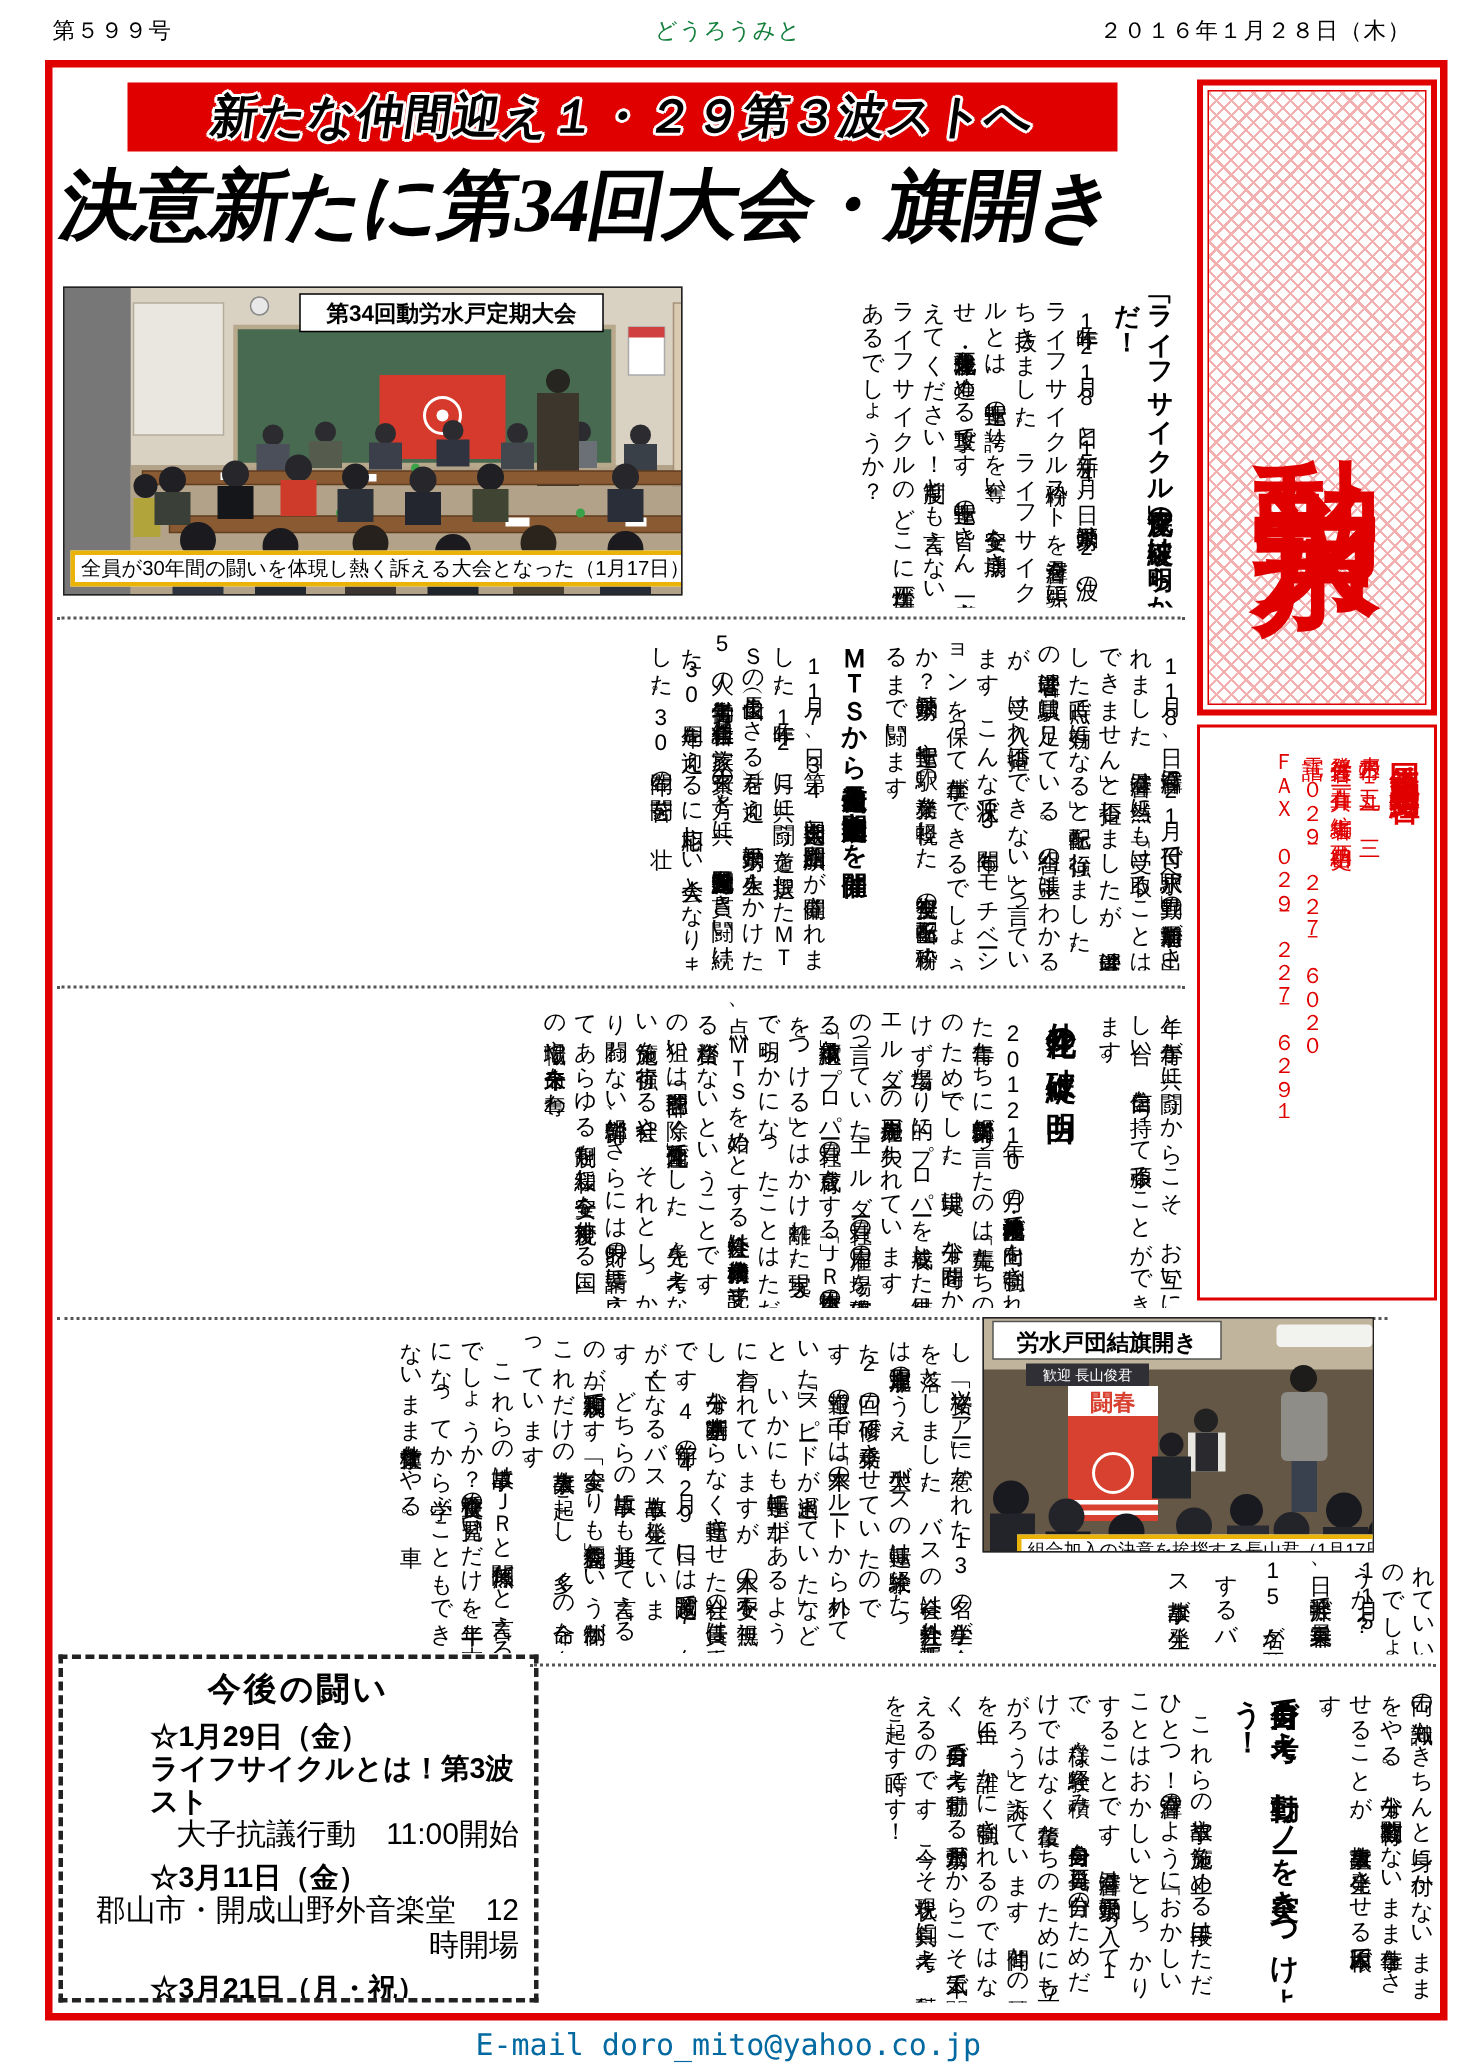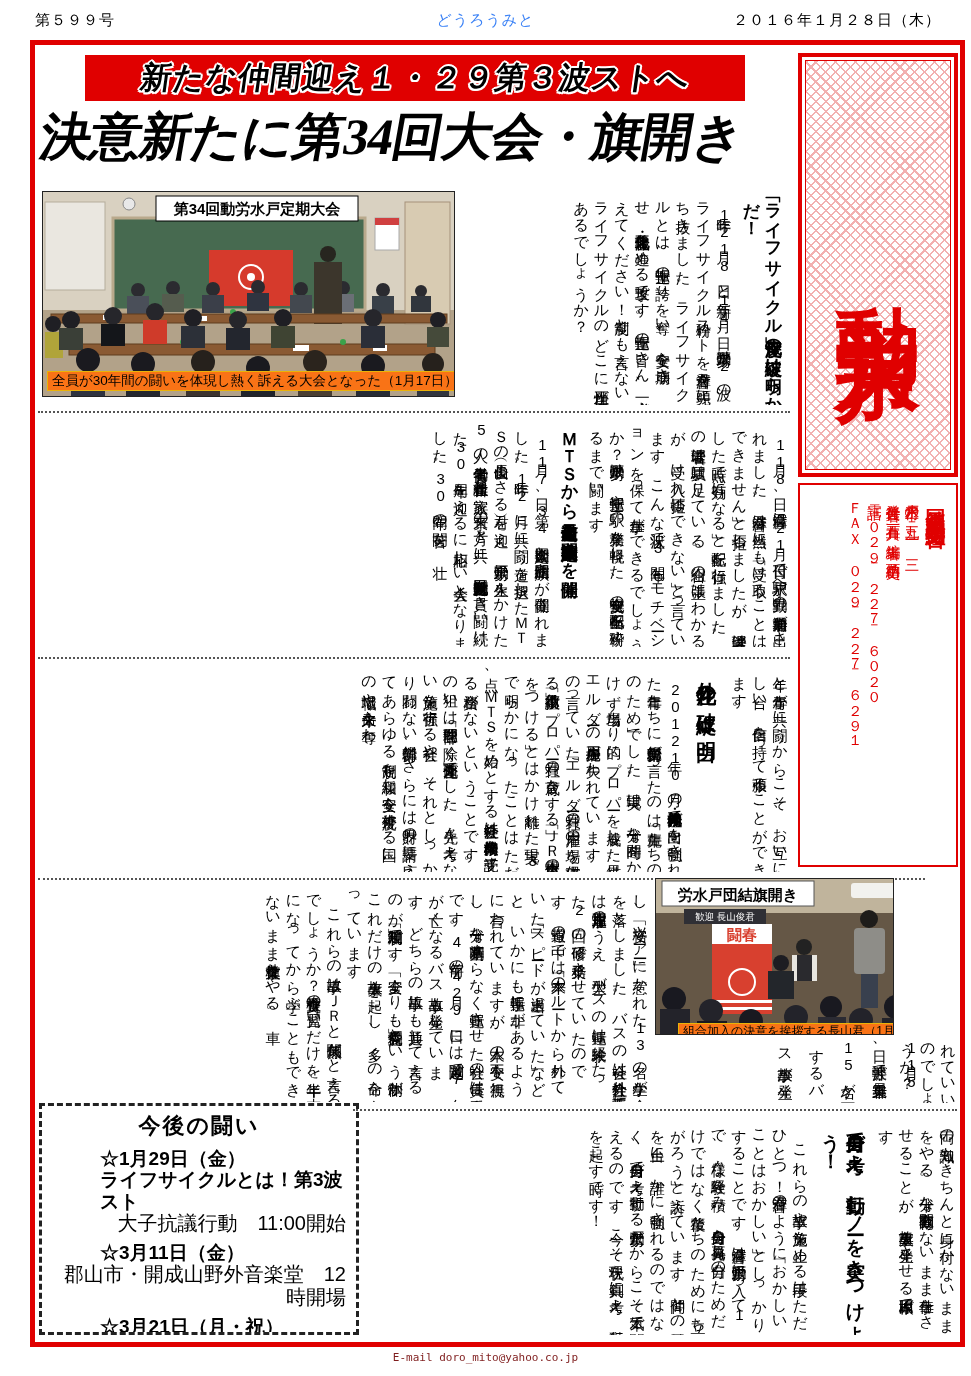--- a/index.html
+++ b/index.html
@@ -2,21 +2,21 @@
 <html><head>
 <meta charset="utf-8">
 <style>
   * { box-sizing: border-box; margin: 0; padding: 0; }
   body { background: #fff; font-family: "Liberation Sans", sans-serif; color: #000; }
   .page { position: relative; width: 971px; height: 1376px; background: #fff; overflow: hidden; }
 
   
   .hdr span { position: absolute; top: 11px; font-family: "Liberation Serif", serif; font-size: 15px; letter-spacing: 1px; }
   .issue { left: 35px; }
-  .pname { left: 0; right: 0; text-align: center; color: #3b82f6; letter-spacing: 4px; }
+  .pname { left: 0; right: 0; text-align: center; color: #15803d; letter-spacing: 4px; }
   .pdate { right: 30px; }
 
   
   .frame { position: absolute; left: 30px; top: 40px; width: 935px; height: 1307px;
            border: 5px solid #e00000; background: #fff; }
 
   
   .strap { position: absolute; left: 50px; top: 10px; width: 660px; height: 46px;
            background: #e00000; display: flex; align-items: center; justify-content: center; }
   .strap span { display: inline-block; transform: skewX(-8deg); font-size: 31px; font-weight: bold;
@@ -67,38 +67,38 @@
 
   
   .dot { position: absolute; border-top: 2px dotted #555; height: 0; }
   .dot1 { left: 3px; top: 366px;  width: 752px; }
   .dot2 { left: 3px; top: 612px;  width: 752px; }
   .dot3 { left: 3px; top: 833px;  width: 887px; }
   .dot4 { left: 318px; top: 1064px; width: 604px; }
 
   
   .photo { position: absolute; overflow: hidden; border: 1px solid #222; background: #777; }
-  .p1 { left: 7px; top: 146px; width: 413px; height: 206px; }
-  .p2 { left: 620px; top: 833px; width: 239px; height: 157px; }
-  .cap { position: absolute; background: #f97316; border: 1px solid #eab308; padding: 0 4px;
+  .p1 { left: 7px; top: 146px; width: 413px; height: 206px; padding-left: 44px; }
+  .p2 { left: 620px; top: 833px; width: 261px; height: 157px; }
+  .cap { position: absolute; background: #ffffff; border: 3px solid #eab308; padding: 0 4px;
          white-space: nowrap; font-size: 13.5px; line-height: 1.3; }
   .cap1 { left: 4px; bottom: 5px; }
   .cap2 { left: 22px; top: 144px; font-size: 12px; }
 
   
   .sched { position: absolute; left: 4px; top: 1058px; width: 320px; height: 232px;
            border: 3px dashed #222; padding: 5px 10px; overflow: hidden; }
   .s-title { text-align: center; font-size: 22px; font-weight: bold; letter-spacing: 2px; }
   .s-item { margin-top: 7px; }
   .s-date, .s-name { font-size: 19px; font-weight: bold; line-height: 1.12; margin-left: 48px; }
   .s-detail { font-size: 20px; line-height: 1.15; text-align: right; }
 
   
   .email { position: absolute; left: 0; right: 0; top: 1351px; text-align: center;
-           color: #7f1d1d; font-family: "DejaVu Sans Mono", monospace; font-size: 11px; }
+           color: #0369a1; font-family: "DejaVu Sans Mono", monospace; font-size: 20px; }
 </style>
 </head>
 <body>
 
 <div class="page">
 
   <div class="hdr">
     <span class="issue">第５９９号</span>
     <span class="pname">どうろうみと</span>
     <span class="pdate">２０１６年１月２８日（木）</span>

